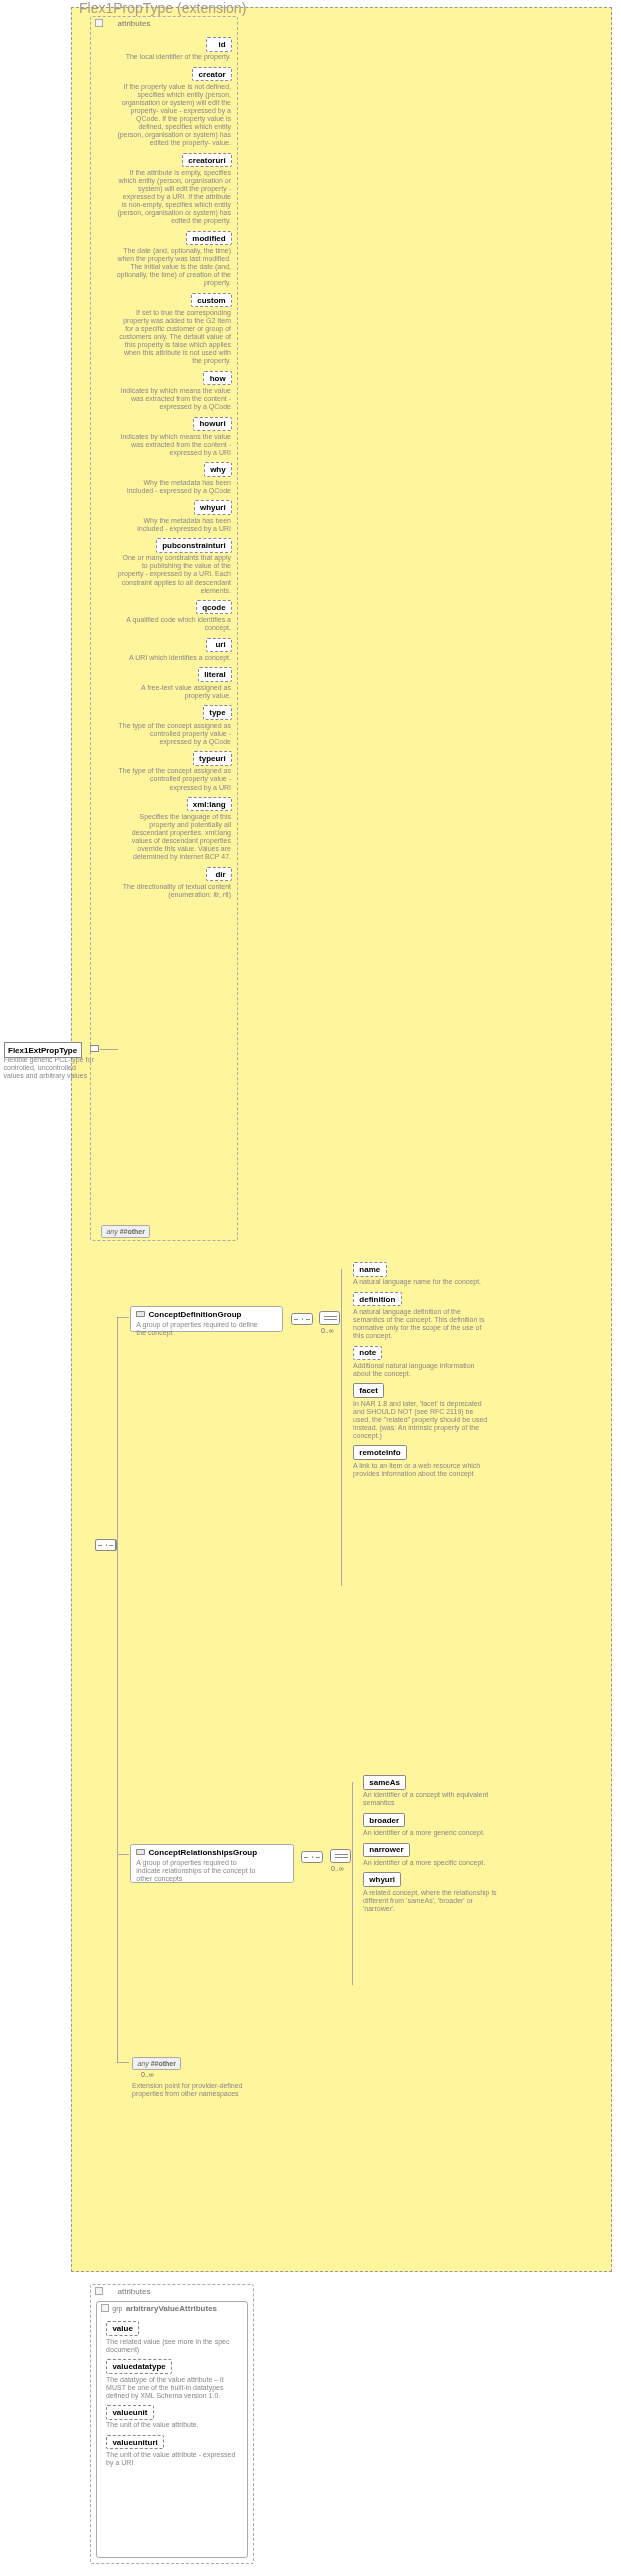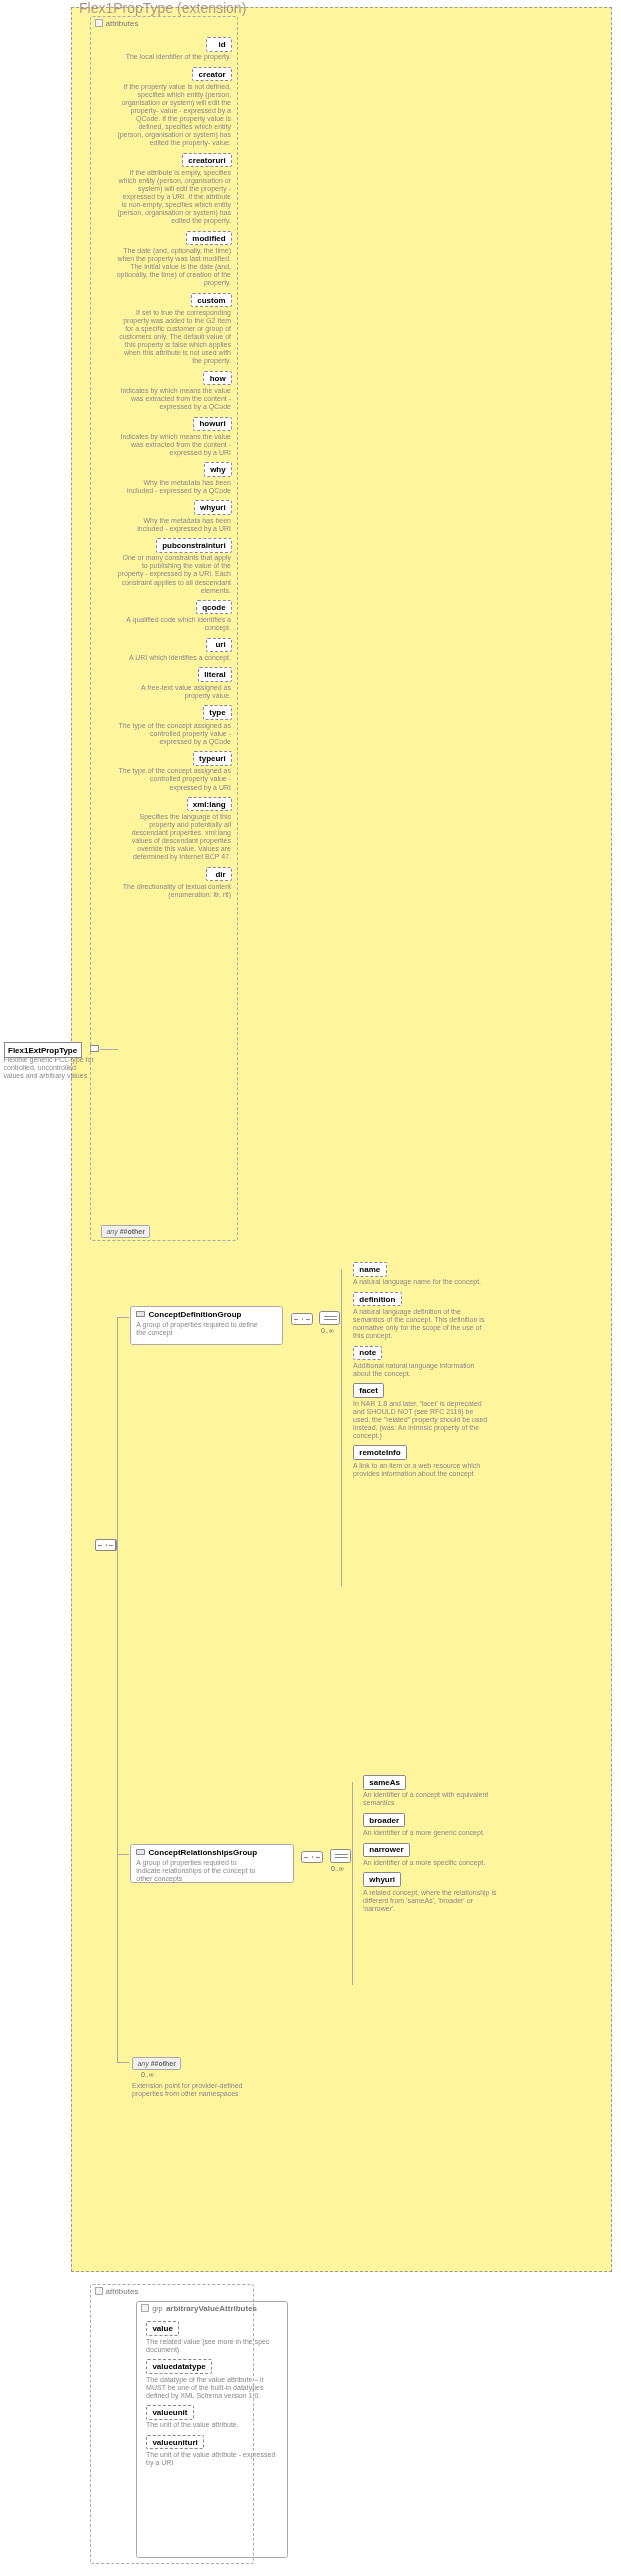--- a/index.html
+++ b/index.html
@@ -23,21 +23,21 @@
   .root-desc {
     position: absolute; left: 3.5px; top: 1056px; width: 92px;
     color: #888; font-size: 7px; line-height: 1.15;
   }
   .attr-panel {
     position: absolute; border: 0.9px dashed #aaa; background: none;
     border-radius: 2.6px;
   }
   .attr-title {
     font-size: 8px; color: #777; padding: 1.8px 3.5px;
-    display: flex; align-items: center; gap: 3px;
+    display: flex; align-items: center; gap: 15px;
   }
   .attr-title .sq { width: 8px; height: 8px; border: 0.9px solid #aaa; background: #f4f4f4; }
   .grp-title { font-size: 8px; color: #777; padding: 1.8px 3.5px; display: flex; align-items: center; gap: 3.5px; }
   .grp-title .sq { width: 8px; height: 8px; border: 0.9px solid #aaa; background: #f4f4f4; }
   .col {
     position: absolute; width: 116px;
   }
   .item {
     position: relative; margin-bottom: 5.3px;
   }
@@ -139,21 +139,21 @@
   </div>
 
   <div class="conn stack" style="left:95px;top:1539px;">
       <span class="mid"></span>
     </div>
   <div class="line" style="left:117px;top:1317px;width:0.9px;height:746px;"></div>
   <div class="line" style="left:117px;top:1317px;width:12.3px;height:0.9px;"></div>
   <div class="line" style="left:117px;top:1854px;width:12.3px;height:0.9px;"></div>
   <div class="line" style="left:117px;top:2062px;width:12.3px;height:0.9px;"></div>
 
-  <div class="group-box" style="left:130px;top:1306px;width:153px;height:39px; border-style:solid;">
+  <div class="group-box" style="left:130px;top:1306px;width:153px;height:26px; border-style:solid;">
     <div class="group-h">
       <span class="sq"></span>
       <span>ConceptDefinitionGroup</span>
     </div>
     <div class="group-desc">A group of properties required to define the concept</div>
   </div>
   <div class="conn" style="left:291px;top:1313px;">
       <span class="mid"></span>
     </div>
   <div class="conn2" style="left:319px;top:1311px;">
@@ -198,21 +198,21 @@
     <b>##other</b>
   </div>
   <span class="tally" style="left:141px;top:2071px;">0..∞</span>
   <div class="any-desc" style="left:132px;top:2082px;">Extension point for provider-defined properties from other namespaces</div>
 
   <div class="attr-panel" style="left:90px;top:2284px;width:164px;height:280px;">
     <div class="attr-title">
       <span class="sq"></span>
       <span>attributes</span>
     </div>
-    <div class="attr-panel" style="left:5.3px;top:16px;width:152px;height:257px;position:absolute;border-style:solid;margin-left:40px;">
+    <div class="attr-panel" style="left:5.3px;top:16px;width:152px;height:257px;position:absolute;border-style:solid;">
       <div class="grp-title">
         <span class="sq"></span>
         <span style="font-size:7px;">grp</span>
         <b>arbitraryValueAttributes</b>
       </div>
       <div class="col" id="p2col" style="left:8.8px;top:19.4px;width:136px;position:absolute;">
           <div class="item"><div class="lblbox">value</div><div class="desc" style="max-width: 132px;">The related value (see more in the spec document)</div></div>
           <div class="item"><div class="lblbox">valuedatatype</div><div class="desc" style="max-width: 132px;">The datatype of the value attribute – it MUST be one of the built-in datatypes defined by XML Schema version 1.0.</div></div>
           <div class="item"><div class="lblbox">valueunit</div><div class="desc" style="max-width: 132px;">The unit of the value attribute.</div></div>
           <div class="item"><div class="lblbox">valueunituri</div><div class="desc" style="max-width: 132px;">The unit of the value attribute - expressed by a URI</div></div>

